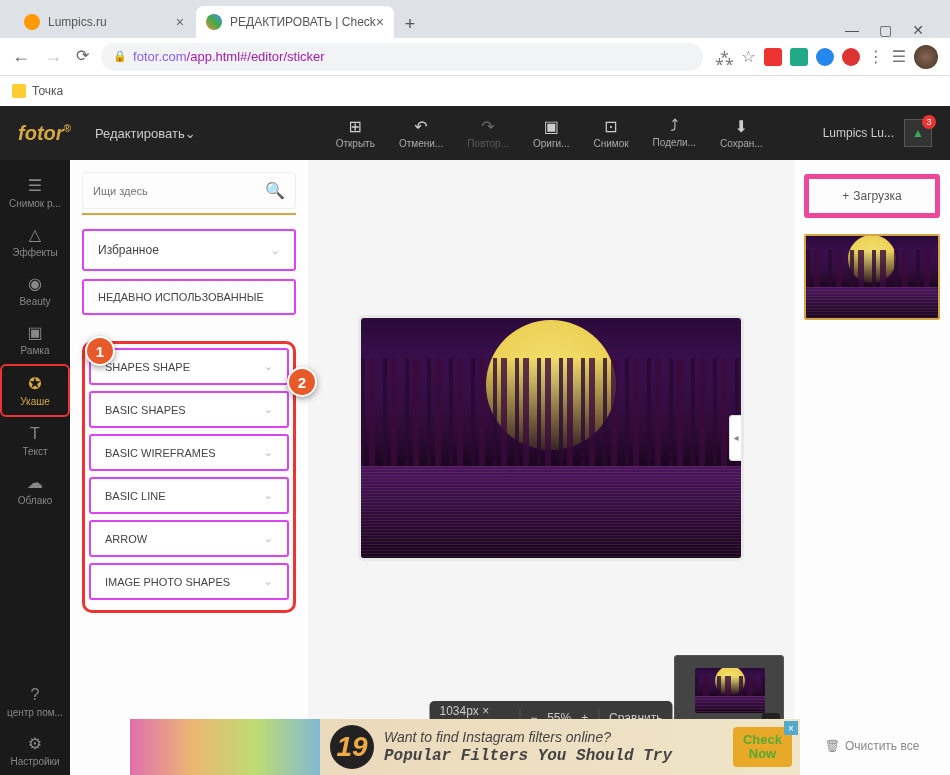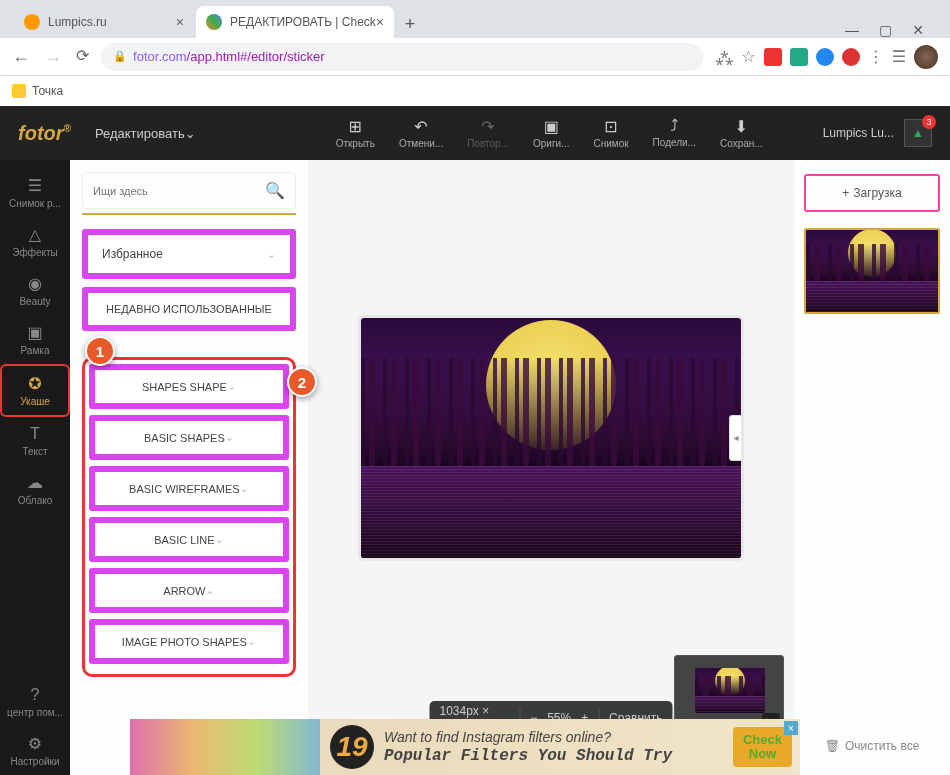--- a/index.html
+++ b/index.html
@@ -52,44 +52,44 @@
 .rail-spacer { flex: 1; }
 
 .callout { position: absolute; width: 30px; height: 30px; background: #e85a2a; border: 2px solid #fff; border-radius: 50%; color: #fff; font-size: 15px; font-weight: bold; display: flex; align-items: center; justify-content: center; box-shadow: 0 2px 6px rgba(0,0,0,0.4); z-index: 50; }
 
 .side-panel { width: 238px; background: #fdfdfd; display: flex; flex-direction: column; padding: 12px; }
 .panel-title { text-align: center; font-size: 14px; font-weight: bold; color: #333; letter-spacing: 1px; padding: 8px 0 16px; }
 .search-box { display: flex; align-items: center; border: 1px solid #eee; border-radius: 4px; padding: 8px 10px; margin-bottom: 4px; }
 .search-box input { border: none; outline: none; flex: 1; font-size: 11px; color: #888; background: transparent; }
 .search-box .sic { color: #d4a744; font-size: 16px; }
 .search-underline { height: 2px; background: #d4a744; margin-bottom: 14px; }
-.acc-item { background: #fff; border: 6px solid #d946ef; border-radius: 3px; padding: 12px 14px; margin-bottom: 8px; display: flex; align-items: center; justify-content: space-between; font-size: 12px; color: #444; cursor: pointer; }
+.acc-item { background: #fff; border: 2px solid #d946ef; border-radius: 3px; padding: 12px 14px; margin-bottom: 8px; display: flex; align-items: center; justify-content: space-between; font-size: 12px; color: #444; cursor: pointer; }
 .acc-item .chev { color: #bbb; font-size: 11px; }
-.acc-small { font-size: 11px; padding: 10px 14px; justify-content: center; }
+.acc-small { font-size: 11px; padding: 10px 14px; }
 .cat-box { border: 3px solid #e33; border-radius: 10px; padding: 4px; margin-top: 18px; position: relative; }
 .cat-box .acc-item { margin-bottom: 6px; }
 
 .canvas-area { flex: 1; background: #f5f5f5; position: relative; display: flex; align-items: center; justify-content: center; }
 .canvas-img { width: 380px; height: 240px; border-radius: 3px; box-shadow: 0 0 0 3px rgba(0,0,0,0.05); overflow: hidden; position: relative; margin-top: -60px; }
 .sky { position: absolute; inset: 0; background: linear-gradient(180deg, #2a0a3a 0%, #4a1560 40%, #7a2570 70%, #3a1545 100%); }
 .moon { position: absolute; width: 130px; height: 130px; background: radial-gradient(circle,#f5e57a,#e8c845); border-radius: 50%; left: 50%; top: 28%; transform: translate(-50%,-50%); }
 .buildings { position: absolute; bottom: 38%; left: 0; right: 0; height: 45%; background: linear-gradient(180deg,transparent,#1a0520); }
 .buildings::before { content: ''; position: absolute; inset: 0; background: repeating-linear-gradient(90deg,#2a0830 0 4px,transparent 4px 8px,#3a0a3a 8px 14px,transparent 14px 22px); opacity: 0.8; }
 .water { position: absolute; bottom: 0; left: 0; right: 0; height: 38%; background: linear-gradient(180deg,#4a1560,#1a0520); }
 .water::before { content: ''; position: absolute; inset: 0; background: repeating-linear-gradient(180deg,rgba(255,200,100,0.1) 0 1px,transparent 1px 3px); }
 .img-collapse { position: absolute; right: -2px; top: 50%; transform: translateY(-50%); width: 14px; height: 46px; background: #fff; border: 1px solid #ddd; border-radius: 3px 0 0 3px; display: flex; align-items: center; justify-content: center; color: #888; font-size: 10px; }
 
 .zoom-bar { position: absolute; bottom: 40px; left: 50%; transform: translateX(-50%); background: #3a3a3a; border-radius: 5px; height: 34px; display: flex; align-items: center; padding: 0 10px; gap: 10px; color: #ccc; font-size: 12px; }
 .zoom-bar .sep { width: 1px; height: 18px; background: #555; }
 .minimap { position: absolute; bottom: 40px; right: 10px; width: 110px; height: 80px; background: #444; border: 1px solid #555; border-radius: 3px; }
 .mini-inner { position: absolute; top: 12px; left: 20px; width: 70px; height: 45px; border-radius: 2px; overflow: hidden; }
 .mini-expand { position: absolute; bottom: 3px; right: 3px; background: #222; width: 18px; height: 18px; border-radius: 3px; display: flex; align-items: center; justify-content: center; color: #ccc; }
 
 .right-panel { width: 156px; background: #fdfdfd; padding: 14px 10px; display: flex; flex-direction: column; }
-.upload-btn { border: 2px solid #ec4899; border-radius: 3px; padding: 10px; font-size: 12px; color: #555; text-align: center; cursor: pointer; }
+.upload-btn { border: 5px solid #ec4899; border-radius: 3px; padding: 10px; font-size: 12px; color: #555; text-align: center; cursor: pointer; }
 .thumb { margin-top: 16px; width: 136px; height: 86px; border: 2px solid #d4a744; border-radius: 2px; overflow: hidden; position: relative; }
 .clear-all { margin-top: auto; color: #888; font-size: 12px; text-align: center; padding: 8px; display: flex; align-items: center; justify-content: center; gap: 5px; }
 
 .ad-banner { position: absolute; bottom: 0; left: 130px; width: 670px; height: 56px; background: linear-gradient(90deg,#e8d5b5,#f0e5c8); display: flex; align-items: center; overflow: hidden; }
 .ad-photos { width: 190px; height: 100%; background: linear-gradient(90deg,#d4a,#ea5,#ad5,#5ad); opacity: 0.7; }
 .ad-num { background: #222; color: #ea4; font-size: 28px; font-weight: bold; font-style: italic; width: 44px; height: 44px; border-radius: 50%; display: flex; align-items: center; justify-content: center; margin: 0 10px; }
 .ad-text { flex: 1; font-style: italic; color: #444; font-size: 14px; line-height: 1.3; }
 .ad-text b { font-size: 16px; font-family: Liberation Mono, monospace; }
 .ad-btn { background: #e8a828; color: #5a3; font-weight: bold; font-size: 13px; padding: 6px 10px; border-radius: 4px; margin-right: 8px; text-align: center; line-height: 1.1; }
 .ad-close { position: absolute; top: 2px; right: 2px; width: 14px; height: 14px; background: #5ac; color: #fff; font-size: 10px; display: flex; align-items: center; justify-content: center; }

